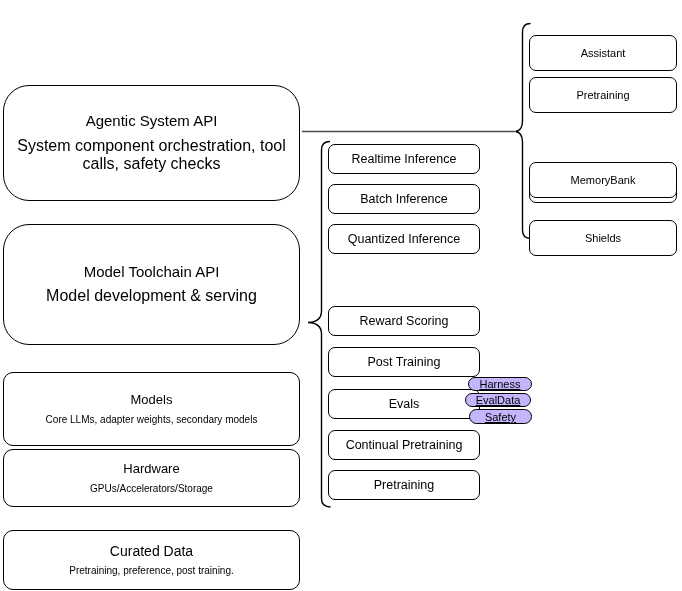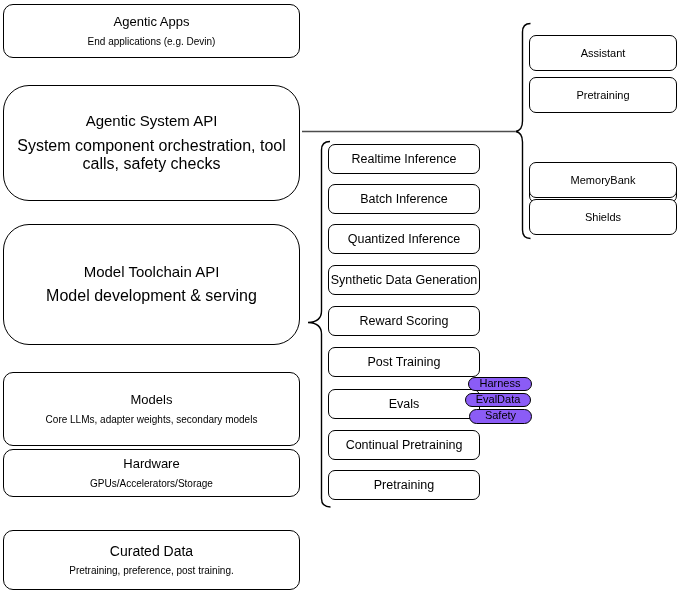--- a/index.html
+++ b/index.html
@@ -20,80 +20,73 @@
   .lbox.big .ltitle{font-size:15px;}
   .lbox.last .ltitle{font-size:14px;}
   .lsub{font-size:10px;}
   .lbox.big .lsub{font-size:16px;}
   
   .mbox{left:328px;width:152px;height:30px;border-radius:7px;font-size:12.5px;padding:0 0;}
   
   .rbox{left:529px;width:148px;height:36px;border-radius:7px;font-size:11px;}
   
   .pill{
-    position:absolute;box-sizing:border-box;background:#8b5cf6;border:1.4px solid #000;
-    border-radius:8px;display:flex;align-items:flex-start;justify-content:center;
-    font-size:11px;line-height:1;z-index:5;
+    position:absolute;box-sizing:border-box;background:#c4b5fd;border:1.4px solid #000;
+    border-radius:8px;display:flex;align-items:flex-end;justify-content:center;
+    font-size:11px;line-height:1;z-index:5;text-decoration:underline;
   }
 </style>
 </head>
 <body>
 
 <div class="canvas">
 
   <svg class="overlay" viewBox="0 0 682 591" xmlns="http://www.w3.org/2000/svg">
 
     <path d="M302,131.5 H515" fill="none" stroke="#4d4d4d" stroke-width="1.6"></path>
 
     <path d="M530.5,23.5 Q522.5,23.5 522.5,32 L522.5,121 Q522.5,130.5 515.5,131.5 Q522.5,132.5 522.5,142 L522.5,230 Q522.5,238.5 530.5,238.5" fill="none" stroke="#000000" stroke-width="1.4"></path>
 
     <path d="M330,141.5 Q321.5,141.5 321.5,150 L321.5,311 Q321.5,322 308,322.5 Q321.5,323 321.5,334 L321.5,498.5 Q321.5,507 330.5,507" fill="none" stroke="#000000" stroke-width="1.4"></path>
   </svg>
 
-  <div class="box lbox" style="top:4px;height:54px;">
-    <div class="ltitle">Agentic Apps</div>
-    <div class="lsub">End applications (e.g. Devin)</div>
-  </div>
 
   <div class="box lbox big" style="top:85px;height:116px;">
     <div class="ltitle">Agentic System API</div>
     <div class="lsub">System component orchestration, tool calls, safety checks</div>
   </div>
 
   <div class="box lbox big" style="top:224px;height:121px;">
     <div class="ltitle">Model Toolchain API</div>
     <div class="lsub">Model development &amp; serving</div>
   </div>
 
   <div class="box lbox" style="top:372px;height:74px;">
     <div class="ltitle">Models</div>
     <div class="lsub">Core LLMs, adapter weights, secondary models</div>
   </div>
 
-  <div class="box lbox" style="top:449px;height:48px;">
+  <div class="box lbox" style="top:449px;height:58px;">
     <div class="ltitle">Hardware</div>
     <div class="lsub">GPUs/Accelerators/Storage</div>
   </div>
 
   <div class="box lbox last" style="top:530px;height:60px;">
     <div class="ltitle">Curated Data</div>
     <div class="lsub">Pretraining, preference, post training.</div>
   </div>
 
   <div class="box mbox" style="top:144px;">
     <span>Realtime Inference</span>
   </div>
   <div class="box mbox" style="top:184px;">
     <span>Batch Inference</span>
   </div>
   <div class="box mbox" style="top:224px;">
     <span>Quantized Inference</span>
-  </div>
-  <div class="box mbox" style="top:265px;">
-    <span>Synthetic Data Generation</span>
   </div>
   <div class="box mbox" style="top:306px;">
     <span>Reward Scoring</span>
   </div>
   <div class="box mbox" style="top:347px;">
     <span>Post Training</span>
   </div>
   <div class="box mbox" style="top:389px;">
     <span>Evals</span>
   </div>
@@ -119,17 +112,17 @@
   </div>
   <div class="box rbox" style="top:77px;">
     <span>Pretraining</span>
   </div>
   <div class="box rbox" style="top:119px;margin-top:48px;">
     <span>PromptStore</span>
   </div>
   <div class="box rbox" style="top:162px;">
     <span>MemoryBank</span>
   </div>
-  <div class="box rbox" style="top:199px;">
+  <div class="box rbox" style="top:220px;">
     <span>Shields</span>
   </div>
 
 </div>
 
 </body></html>

